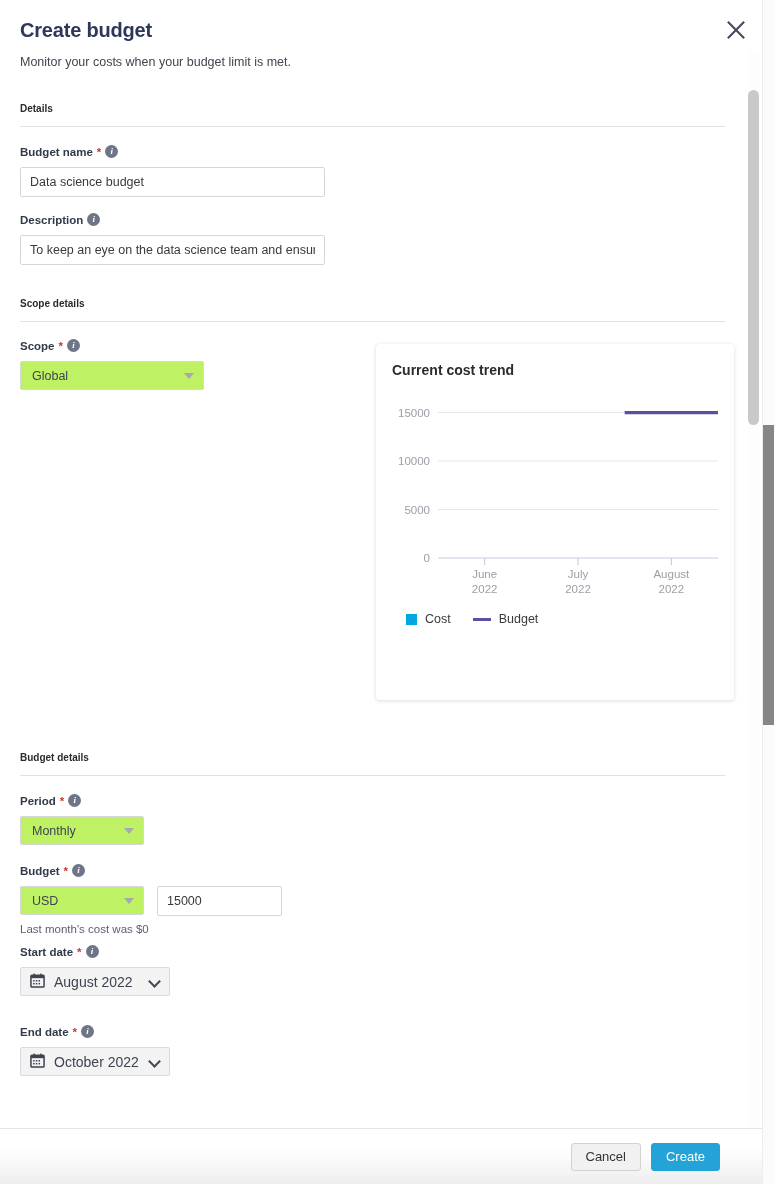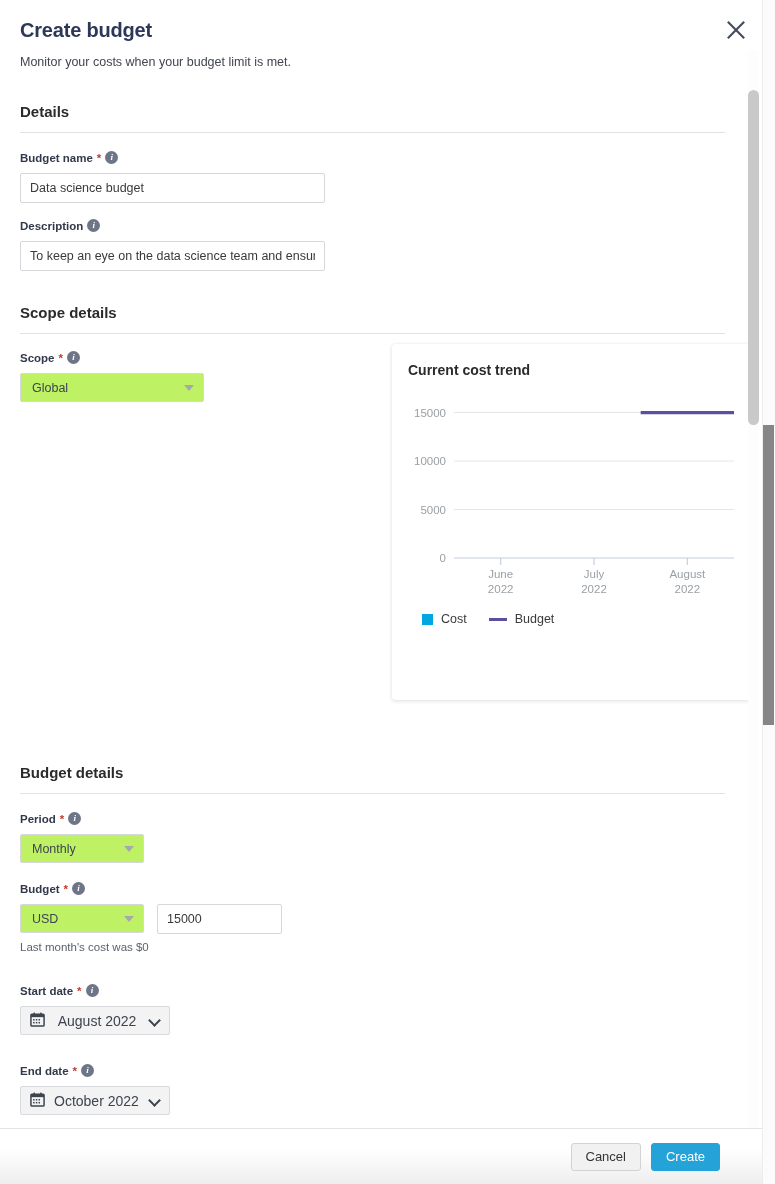--- a/index.html
+++ b/index.html
@@ -93,21 +93,21 @@
   .close-btn {
     position: absolute;
     right: 25px; top: 16px;
     width: 28px; height: 28px;
     cursor: pointer;
   }
   .close-btn svg { display: block; }
 
   
   .section-title {
-    font-size: 15px;
+    font-size: 10px;
     font-weight: bold;
     color: #2b2b2b;
   }
   .section-rule {
     height: 1px;
     background: #e2e2e2;
     margin-top: 12px;
   }
 
   
@@ -215,21 +215,21 @@
     left: 1px; top: 1px;
     width: 7px; height: 7px;
     border-right: 2px solid #3d4450;
     border-bottom: 2px solid #3d4450;
     transform: rotate(45deg);
   }
 
   
   .chart-card {
     position: absolute;
-    left: 392px; top: 344px;
+    left: 376px; top: 344px;
     width: 358px; height: 356px;
     background: #ffffff;
     border-radius: 3px;
     box-shadow: 0 1px 4px rgba(0,0,0,0.13), 0 0 1px rgba(0,0,0,0.10);
     padding: 18px 14px 12px 14px;
   }
   .chart-title {
     font-size: 14px;
     font-weight: bold;
     color: #2b2b2b;
@@ -387,21 +387,21 @@
               <span>USD</span>
               <span class="caret"></span>
             </div>
             <div class="text-input" style="width:125px; margin-top:9px;">
               <span>15000</span>
             </div>
           </div>
           <div class="helper-text">Last month's cost was $0</div>
         </div>
 
-        <div style="margin-top:31px;text-align:center;">
+        <div style="margin-top:10px;">
           <div class="field-label">
             <span>Start date</span>
             <span class="req">*</span>
             <span class="info-icon">i</span>
           </div>
           <div class="datepicker">
             <span class="cal-icon">
               <svg width="15" height="15" viewBox="0 0 16 16">
                 <rect x="1" y="2.5" width="14" height="12.5" rx="1" fill="none" stroke="#3d4450" stroke-width="1.6"></rect>
                 <rect x="1" y="2.5" width="14" height="3" fill="#3d4450"></rect>

